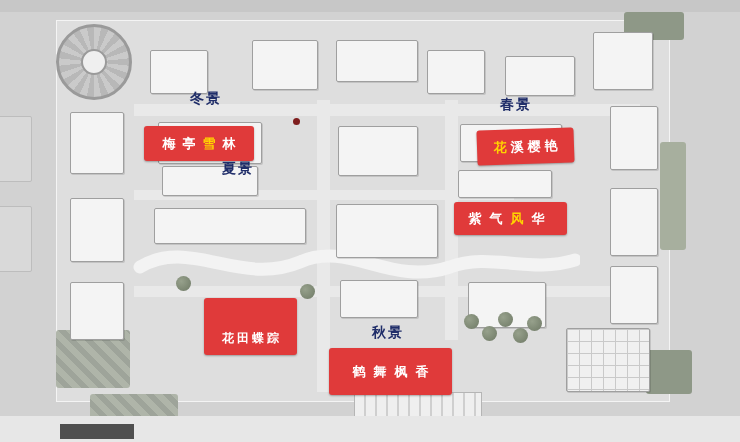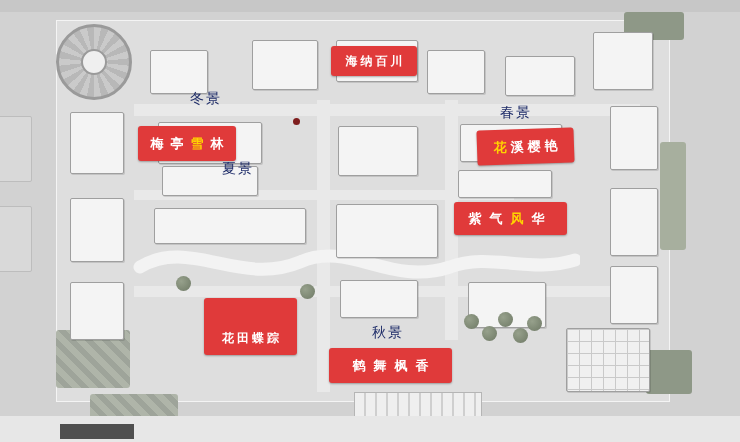--- a/index.html
+++ b/index.html
@@ -18,31 +18,31 @@
   .tree{position:absolute;width:15px;height:15px;border-radius:50%;background:radial-gradient(circle at 35% 35%,#97a18c,#6e7965);z-index:3}
   .plaza{position:absolute;left:56px;top:24px;width:76px;height:76px;border-radius:50%;background:repeating-conic-gradient(#cacaca 0deg 12deg,#b8b8b8 12deg 24deg);border:3px solid #9a9a9a;z-index:2}
   .plaza-core{position:absolute;left:50%;top:50%;width:26px;height:26px;margin:-13px 0 0 -13px;border-radius:50%;background:#efefef;border:2px solid #9a9a9a}
   .ribbon{position:absolute;left:130px;top:232px;z-index:1}
   .parking{position:absolute;left:354px;top:392px;width:128px;height:28px;border:1px solid #b5b5b5;background:repeating-linear-gradient(90deg,#efefef 0 9px,#cfcfcf 9px 11px);z-index:2}
   .bottomband{position:absolute;left:0;top:416px;width:740px;height:26px;background:#e7e7e7;z-index:4}
   .darkbar{position:absolute;left:60px;top:424px;width:74px;height:15px;background:#4f4f4f;z-index:5}
   .marker{position:absolute;left:293px;top:118px;width:7px;height:7px;background:#7e1d1d;border-radius:50%;z-index:4}
   .banner{position:absolute;display:flex;align-items:center;justify-content:center;background:var(--banner-bg,#e03a3a);color:var(--banner-text,#fff);font-weight:bold;border-radius:3px;z-index:5;box-shadow:0 1px 2px rgba(0,0,0,.3);white-space:nowrap}
   .banner .hl{color:var(--highlight,#ffd400)}
-  .season{position:absolute;color:var(--season,#1f2d69);font-weight:normal;font-size:14px;letter-spacing:2px;z-index:5}
+  .season{position:absolute;color:var(--season,#1f2d69);font-weight:bold;font-size:14px;letter-spacing:2px;z-index:5}
   .b0{left:331px;top:46px;width:86px;height:30px;font-size:12px;letter-spacing:3px;padding-left:3px}
-  .b1{left:138px;top:126px;width:98px;height:35px;font-size:13px;letter-spacing:7px;padding-left:7px}
+  .b1{left:144px;top:126px;width:110px;height:35px;font-size:13px;letter-spacing:7px;padding-left:7px}
   .b2{left:477px;top:129px;width:97px;height:35px;font-size:13px;letter-spacing:4px;padding-left:4px;transform:rotate(-2deg)}
   .b3{left:149px;top:206px;width:161px;height:39px;font-size:15px;letter-spacing:13px;padding-left:13px}
   .b4{left:331px;top:202px;width:109px;height:58px;font-size:14px;letter-spacing:6px;padding-left:6px}
   .b5{left:454px;top:202px;width:113px;height:33px;font-size:13px;letter-spacing:8px;}
   .b6{left:204px;top:298px;width:93px;height:57px;font-size:12px;letter-spacing:3px;padding-left:3px;align-items:flex-end;padding-bottom:8px}
-  .b7{left:329px;top:348px;width:123px;height:35px;font-size:13px;letter-spacing:8px;padding-left:8px}
+  .b7{left:329px;top:348px;width:123px;height:47px;font-size:13px;letter-spacing:8px;padding-left:8px}
   .s0{left:190px;top:90px}
-  .s1{left:500px;top:104px}
+  .s1{left:500px;top:96px}
   .s2{left:222px;top:160px}
   .s3{left:372px;top:324px}
 </style>
 </head>
 <body>
 
 <div id="stage">
 
   <div class="topstrip"></div>
   <div class="site"></div>
@@ -99,25 +99,20 @@
   <div class="bld" style="left:610px;top:266px;width:48px;height:58px"></div>
   <div class="bld gridbld" style="left:566px;top:328px;width:84px;height:64px"></div>
   <div class="bld faint" style="left:-18px;top:116px;width:50px;height:66px"></div>
   <div class="bld faint" style="left:-18px;top:206px;width:50px;height:66px"></div>
 
   <div class="parking"></div>
   <div class="marker"></div>
   <div class="bottomband"></div>
   <div class="darkbar"></div>
 
-  <div class="banner b0">
-      <span>海纳百川</span>
-      <span class="hl"></span>
-      <span></span>
-    </div>
   <div class="banner b1">
       <span>梅亭</span>
       <span class="hl">雪</span>
       <span>林</span>
     </div>
   <div class="banner b2">
       <span></span>
       <span class="hl">花</span>
       <span>溪樱艳</span>
     </div>

